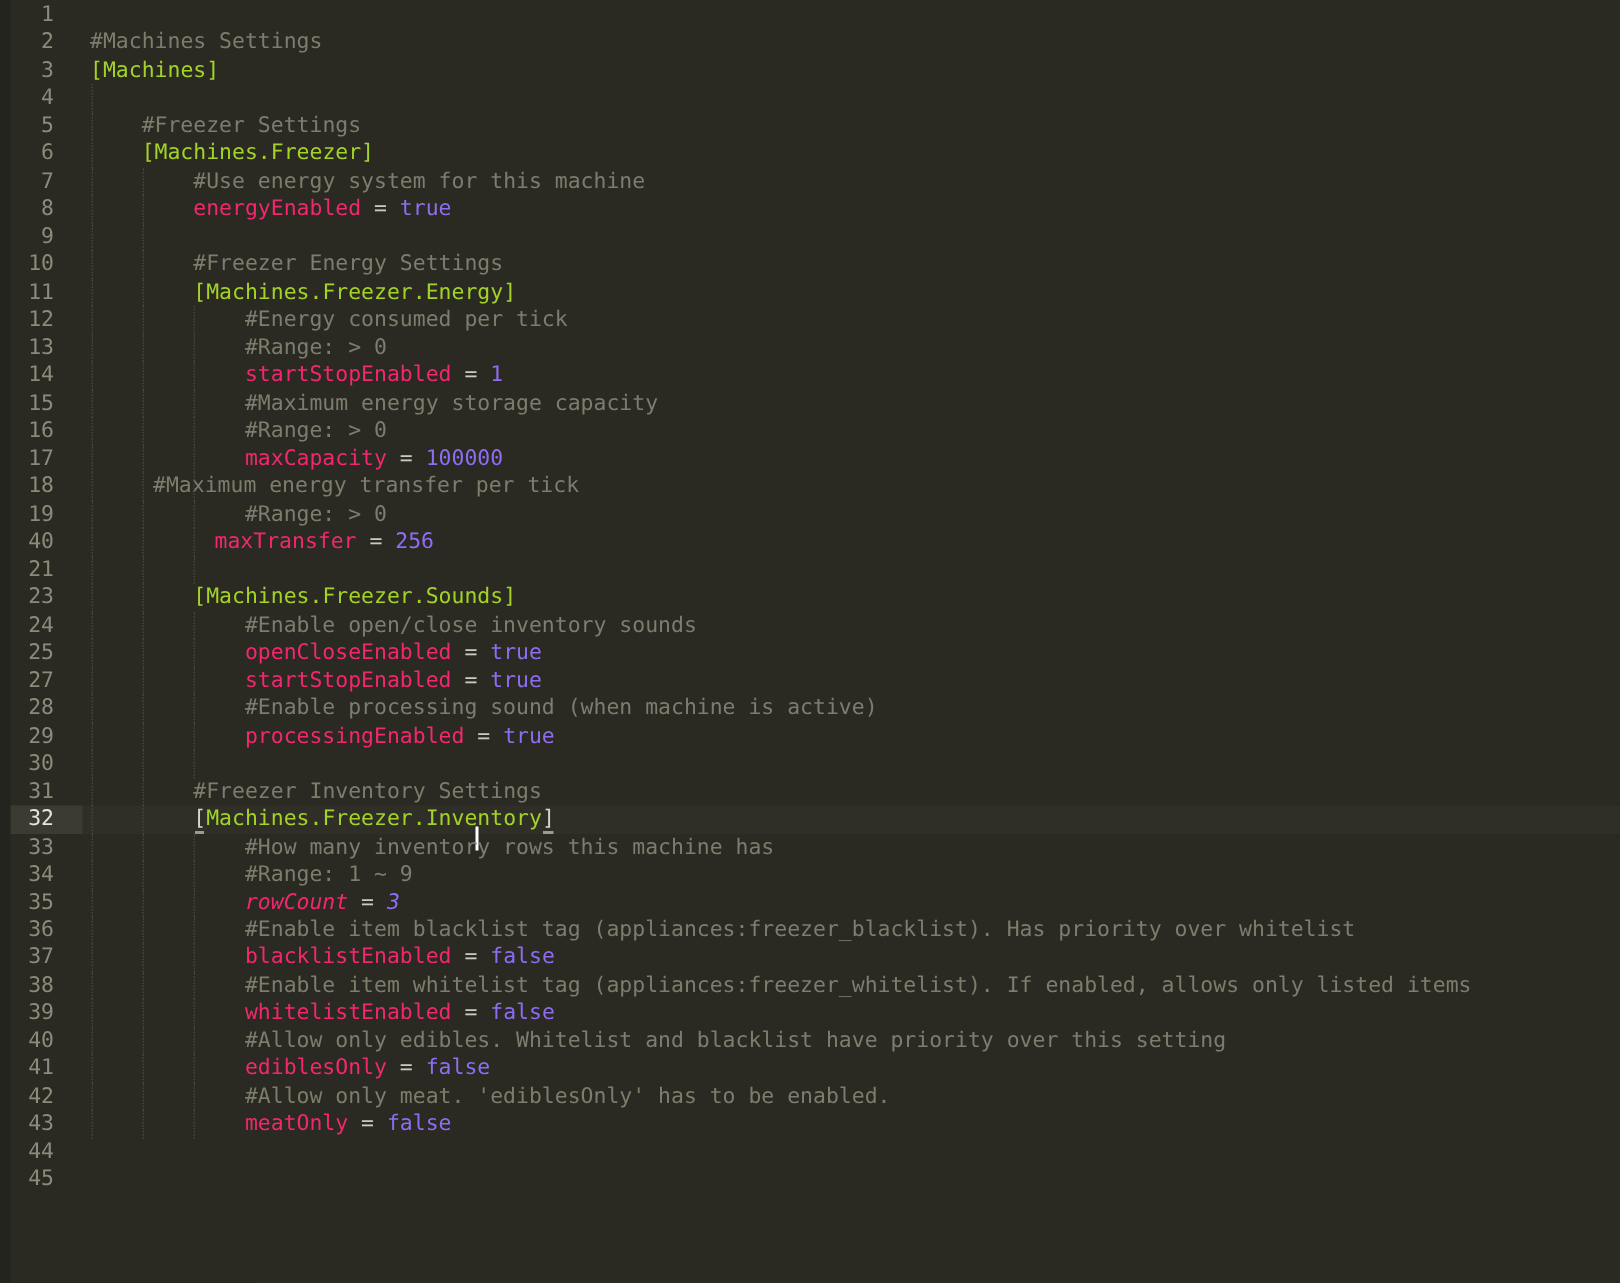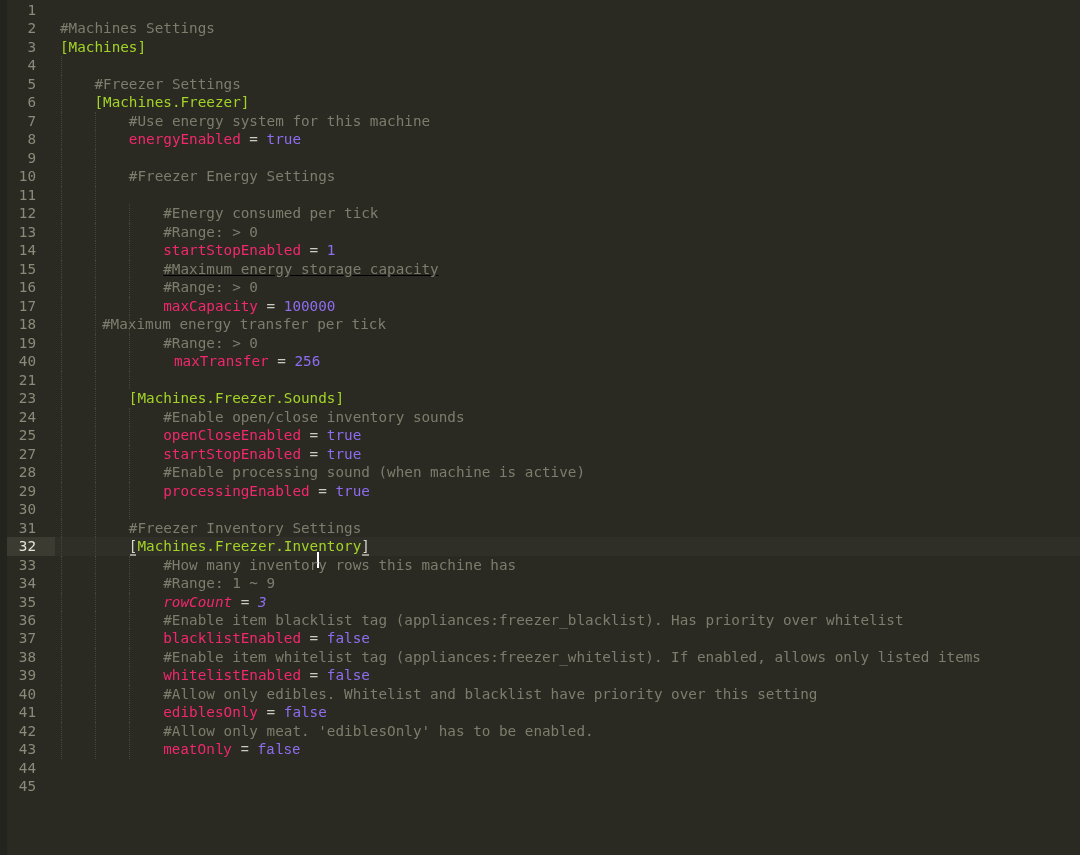--- a/index.html
+++ b/index.html
@@ -62,47 +62,47 @@
       <div class="line"><div class="gutter">1</div><div class="content"><span class="text" style="margin-left: 0px;"></span></div></div>
       <div class="line"><div class="gutter">2</div><div class="content"><span class="text" style="margin-left: 0px;"><span class="seg-comment">#Machines Settings</span></span></div></div>
       <div class="line"><div class="gutter">3</div><div class="content"><span class="text" style="margin-left: 0px;"><span class="seg-section">[Machines]</span></span></div></div>
       <div class="line"><div class="gutter">4</div><div class="content"><span class="guide" style="left: 0.5px;"></span><span class="text" style="margin-left: 0px;"></span></div></div>
       <div class="line"><div class="gutter">5</div><div class="content"><span class="guide" style="left: 0.5px;"></span><span class="text" style="margin-left: 34.424px;"><span class="seg-comment">#Freezer Settings</span></span></div></div>
       <div class="line"><div class="gutter">6</div><div class="content"><span class="guide" style="left: 0.5px;"></span><span class="text" style="margin-left: 34.424px;"><span class="seg-section">[Machines.Freezer]</span></span></div></div>
       <div class="line"><div class="gutter">7</div><div class="content"><span class="guide" style="left: 0.5px;"></span><span class="guide" style="left: 34.924px;"></span><span class="text" style="margin-left: 68.848px;"><span class="seg-comment">#Use energy system for this machine</span></span></div></div>
       <div class="line"><div class="gutter">8</div><div class="content"><span class="guide" style="left: 0.5px;"></span><span class="guide" style="left: 34.924px;"></span><span class="text" style="margin-left: 68.848px;"><span class="seg-key">energyEnabled</span><span class="seg-op"> = </span><span class="seg-val">true</span></span></div></div>
       <div class="line"><div class="gutter">9</div><div class="content"><span class="guide" style="left: 0.5px;"></span><span class="guide" style="left: 34.924px;"></span><span class="text" style="margin-left: 68.848px;"></span></div></div>
       <div class="line"><div class="gutter">10</div><div class="content"><span class="guide" style="left: 0.5px;"></span><span class="guide" style="left: 34.924px;"></span><span class="text" style="margin-left: 68.848px;"><span class="seg-comment">#Freezer Energy Settings</span></span></div></div>
-      <div class="line"><div class="gutter">11</div><div class="content"><span class="guide" style="left: 0.5px;"></span><span class="guide" style="left: 34.924px;"></span></div></div>
+      <div class="line"><div class="gutter">11</div><div class="content"><span class="guide" style="left: 0.5px;"></span><span class="guide" style="left: 34.924px;"></span><span class="text" style="margin-left: 68.848px;"><span class="seg-section">[Machines.Freezer.Energy]</span></span></div></div>
       <div class="line"><div class="gutter">12</div><div class="content"><span class="guide" style="left: 0.5px;"></span><span class="guide" style="left: 34.924px;"></span><span class="guide" style="left: 69.348px;"></span><span class="text" style="margin-left: 103.272px;"><span class="seg-comment">#Energy consumed per tick</span></span></div></div>
       <div class="line"><div class="gutter">13</div><div class="content"><span class="guide" style="left: 0.5px;"></span><span class="guide" style="left: 34.924px;"></span><span class="guide" style="left: 69.348px;"></span><span class="text" style="margin-left: 103.272px;"><span class="seg-comment">#Range: &gt; 0</span></span></div></div>
       <div class="line"><div class="gutter">14</div><div class="content"><span class="guide" style="left: 0.5px;"></span><span class="guide" style="left: 34.924px;"></span><span class="guide" style="left: 69.348px;"></span><span class="text" style="margin-left: 103.272px;"><span class="seg-key">startStopEnabled</span><span class="seg-op"> = </span><span class="seg-val">1</span></span></div></div>
-      <div class="line"><div class="gutter">15</div><div class="content"><span class="guide" style="left: 0.5px;"></span><span class="guide" style="left: 34.924px;"></span><span class="guide" style="left: 69.348px;"></span><span class="text" style="margin-left: 103.272px; text-decoration: underline;"><span class="seg-comment">#Maximum energy storage capacity</span></span></div></div>
+      <div class="line"><div class="gutter">15</div><div class="content"><span class="guide" style="left: 0.5px;"></span><span class="guide" style="left: 34.924px;"></span><span class="guide" style="left: 69.348px;"></span><span class="text" style="margin-left: 103.272px;"><span class="seg-comment">#Maximum energy storage capacity</span></span></div></div>
       <div class="line"><div class="gutter">16</div><div class="content"><span class="guide" style="left: 0.5px;"></span><span class="guide" style="left: 34.924px;"></span><span class="guide" style="left: 69.348px;"></span><span class="text" style="margin-left: 103.272px;"><span class="seg-comment">#Range: &gt; 0</span></span></div></div>
       <div class="line"><div class="gutter">17</div><div class="content"><span class="guide" style="left: 0.5px;"></span><span class="guide" style="left: 34.924px;"></span><span class="guide" style="left: 69.348px;"></span><span class="text" style="margin-left: 103.272px;"><span class="seg-key">maxCapacity</span><span class="seg-op"> = </span><span class="seg-val">100000</span></span></div></div>
       <div class="line"><div class="gutter">18</div><div class="content"><span class="guide" style="left: 0.5px;"></span><span class="guide" style="left: 34.924px;"></span><span class="guide" style="left: 69.348px;"></span><span class="text" style="margin-left: 42px;"><span class="seg-comment">#Maximum energy transfer per tick</span></span></div></div>
       <div class="line"><div class="gutter">19</div><div class="content"><span class="guide" style="left: 0.5px;"></span><span class="guide" style="left: 34.924px;"></span><span class="guide" style="left: 69.348px;"></span><span class="text" style="margin-left: 103.272px;"><span class="seg-comment">#Range: &gt; 0</span></span></div></div>
-      <div class="line"><div class="gutter">40</div><div class="content"><span class="guide" style="left: 0.5px;"></span><span class="guide" style="left: 34.924px;"></span><span class="guide" style="left: 69.348px;"></span><span class="text" style="margin-left: 114px;"><span class="seg-key">maxTransfer</span><span class="seg-op"> = </span><span class="seg-val">256</span></span></div></div>
+      <div class="line"><div class="gutter">40</div><div class="content"><span class="guide" style="left: 0.5px;"></span><span class="guide" style="left: 34.924px;"></span><span class="guide" style="left: 69.348px;"></span><span class="text" style="margin-left: 83px;"><span class="seg-key">maxTransfer</span><span class="seg-op"> = </span><span class="seg-val">256</span></span></div></div>
       <div class="line"><div class="gutter">21</div><div class="content"><span class="guide" style="left: 0.5px;"></span><span class="guide" style="left: 34.924px;"></span><span class="guide" style="left: 69.348px;"></span><span class="text" style="margin-left: 103.272px;"></span></div></div>
       <div class="line"><div class="gutter">23</div><div class="content"><span class="guide" style="left: 0.5px;"></span><span class="guide" style="left: 34.924px;"></span><span class="text" style="margin-left: 68.848px;"><span class="seg-section">[Machines.Freezer.Sounds]</span></span></div></div>
       <div class="line"><div class="gutter">24</div><div class="content"><span class="guide" style="left: 0.5px;"></span><span class="guide" style="left: 34.924px;"></span><span class="guide" style="left: 69.348px;"></span><span class="text" style="margin-left: 103.272px;"><span class="seg-comment">#Enable open/close inventory sounds</span></span></div></div>
       <div class="line"><div class="gutter">25</div><div class="content"><span class="guide" style="left: 0.5px;"></span><span class="guide" style="left: 34.924px;"></span><span class="guide" style="left: 69.348px;"></span><span class="text" style="margin-left: 103.272px;"><span class="seg-key">openCloseEnabled</span><span class="seg-op"> = </span><span class="seg-val">true</span></span></div></div>
       <div class="line"><div class="gutter">27</div><div class="content"><span class="guide" style="left: 0.5px;"></span><span class="guide" style="left: 34.924px;"></span><span class="guide" style="left: 69.348px;"></span><span class="text" style="margin-left: 103.272px;"><span class="seg-key">startStopEnabled</span><span class="seg-op"> = </span><span class="seg-val">true</span></span></div></div>
       <div class="line"><div class="gutter">28</div><div class="content"><span class="guide" style="left: 0.5px;"></span><span class="guide" style="left: 34.924px;"></span><span class="guide" style="left: 69.348px;"></span><span class="text" style="margin-left: 103.272px;"><span class="seg-comment">#Enable processing sound (when machine is active)</span></span></div></div>
       <div class="line"><div class="gutter">29</div><div class="content"><span class="guide" style="left: 0.5px;"></span><span class="guide" style="left: 34.924px;"></span><span class="guide" style="left: 69.348px;"></span><span class="text" style="margin-left: 103.272px;"><span class="seg-key">processingEnabled</span><span class="seg-op"> = </span><span class="seg-val">true</span></span></div></div>
       <div class="line"><div class="gutter">30</div><div class="content"><span class="guide" style="left: 0.5px;"></span><span class="guide" style="left: 34.924px;"></span><span class="guide" style="left: 69.348px;"></span><span class="text" style="margin-left: 103.272px;"></span></div></div>
       <div class="line"><div class="gutter">31</div><div class="content"><span class="guide" style="left: 0.5px;"></span><span class="guide" style="left: 34.924px;"></span><span class="text" style="margin-left: 68.848px;"><span class="seg-comment">#Freezer Inventory Settings</span></span></div></div>
       <div class="line current"><div class="gutter">32</div><div class="content"><span class="guide" style="left: 0.5px;"></span><span class="guide" style="left: 34.924px;"></span><span class="text" style="margin-left: 68.848px;"><span class="seg-brace">[</span><span class="seg-section">Machines.Freezer.Inve</span><span class="caret"></span><span class="seg-section">ntory</span><span class="seg-brace">]</span></span></div></div>
       <div class="line"><div class="gutter">33</div><div class="content"><span class="guide" style="left: 0.5px;"></span><span class="guide" style="left: 34.924px;"></span><span class="guide" style="left: 69.348px;"></span><span class="text" style="margin-left: 103.272px;"><span class="seg-comment">#How many inventory rows this machine has</span></span></div></div>
       <div class="line"><div class="gutter">34</div><div class="content"><span class="guide" style="left: 0.5px;"></span><span class="guide" style="left: 34.924px;"></span><span class="guide" style="left: 69.348px;"></span><span class="text" style="margin-left: 103.272px;"><span class="seg-comment">#Range: 1 ~ 9</span></span></div></div>
       <div class="line"><div class="gutter">35</div><div class="content"><span class="guide" style="left: 0.5px;"></span><span class="guide" style="left: 34.924px;"></span><span class="guide" style="left: 69.348px;"></span><span class="text" style="margin-left: 103.272px; font-style: italic;"><span class="seg-key">rowCount</span><span class="seg-op"> = </span><span class="seg-val">3</span></span></div></div>
       <div class="line"><div class="gutter">36</div><div class="content"><span class="guide" style="left: 0.5px;"></span><span class="guide" style="left: 34.924px;"></span><span class="guide" style="left: 69.348px;"></span><span class="text" style="margin-left: 103.272px;"><span class="seg-comment">#Enable item blacklist tag (appliances:freezer_blacklist). Has priority over whitelist</span></span></div></div>
       <div class="line"><div class="gutter">37</div><div class="content"><span class="guide" style="left: 0.5px;"></span><span class="guide" style="left: 34.924px;"></span><span class="guide" style="left: 69.348px;"></span><span class="text" style="margin-left: 103.272px;"><span class="seg-key">blacklistEnabled</span><span class="seg-op"> = </span><span class="seg-val">false</span></span></div></div>
       <div class="line"><div class="gutter">38</div><div class="content"><span class="guide" style="left: 0.5px;"></span><span class="guide" style="left: 34.924px;"></span><span class="guide" style="left: 69.348px;"></span><span class="text" style="margin-left: 103.272px;"><span class="seg-comment">#Enable item whitelist tag (appliances:freezer_whitelist). If enabled, allows only listed items</span></span></div></div>
       <div class="line"><div class="gutter">39</div><div class="content"><span class="guide" style="left: 0.5px;"></span><span class="guide" style="left: 34.924px;"></span><span class="guide" style="left: 69.348px;"></span><span class="text" style="margin-left: 103.272px;"><span class="seg-key">whitelistEnabled</span><span class="seg-op"> = </span><span class="seg-val">false</span></span></div></div>
       <div class="line"><div class="gutter">40</div><div class="content"><span class="guide" style="left: 0.5px;"></span><span class="guide" style="left: 34.924px;"></span><span class="guide" style="left: 69.348px;"></span><span class="text" style="margin-left: 103.272px;"><span class="seg-comment">#Allow only edibles. Whitelist and blacklist have priority over this setting</span></span></div></div>
       <div class="line"><div class="gutter">41</div><div class="content"><span class="guide" style="left: 0.5px;"></span><span class="guide" style="left: 34.924px;"></span><span class="guide" style="left: 69.348px;"></span><span class="text" style="margin-left: 103.272px;"><span class="seg-key">ediblesOnly</span><span class="seg-op"> = </span><span class="seg-val">false</span></span></div></div>
       <div class="line"><div class="gutter">42</div><div class="content"><span class="guide" style="left: 0.5px;"></span><span class="guide" style="left: 34.924px;"></span><span class="guide" style="left: 69.348px;"></span><span class="text" style="margin-left: 103.272px;"><span class="seg-comment">#Allow only meat. 'ediblesOnly' has to be enabled.</span></span></div></div>
-      <div class="line"><div class="gutter">43</div><div class="content"><span class="guide" style="left: 0.5px;"></span><span class="guide" style="left: 34.924px;"></span><span class="guide" style="left: 69.348px;"></span><span class="text" style="margin-left: 103.272px; font-family: Liberation Mono, monospace;"><span class="seg-key">meatOnly</span><span class="seg-op"> = </span><span class="seg-val">false</span></span></div></div>
+      <div class="line"><div class="gutter">43</div><div class="content"><span class="guide" style="left: 0.5px;"></span><span class="guide" style="left: 34.924px;"></span><span class="guide" style="left: 69.348px;"></span><span class="text" style="margin-left: 103.272px;"><span class="seg-key">meatOnly</span><span class="seg-op"> = </span><span class="seg-val">false</span></span></div></div>
       <div class="line"><div class="gutter">44</div><div class="content"><span class="text" style="margin-left: 0px;"></span></div></div>
       <div class="line"><div class="gutter">45</div><div class="content"><span class="text" style="margin-left: 0px;"></span></div></div>
     </div>
 </div>
 
 </body></html>

